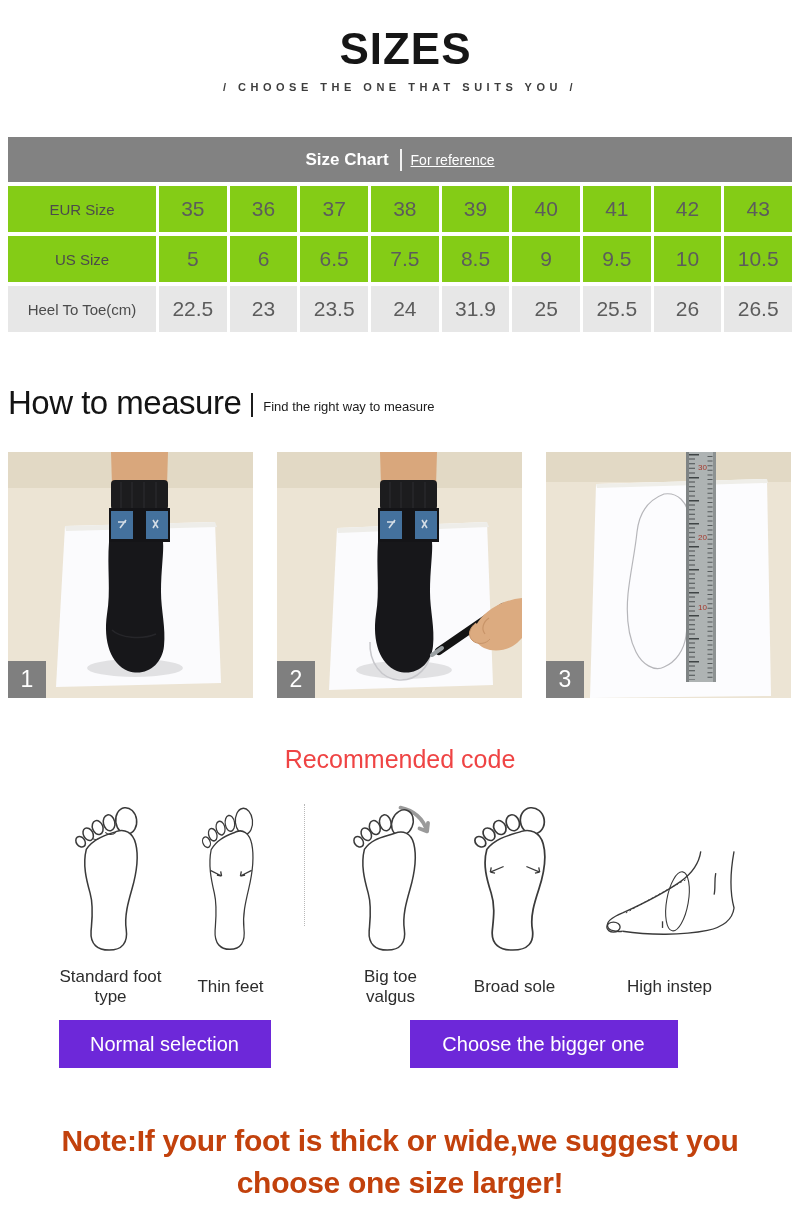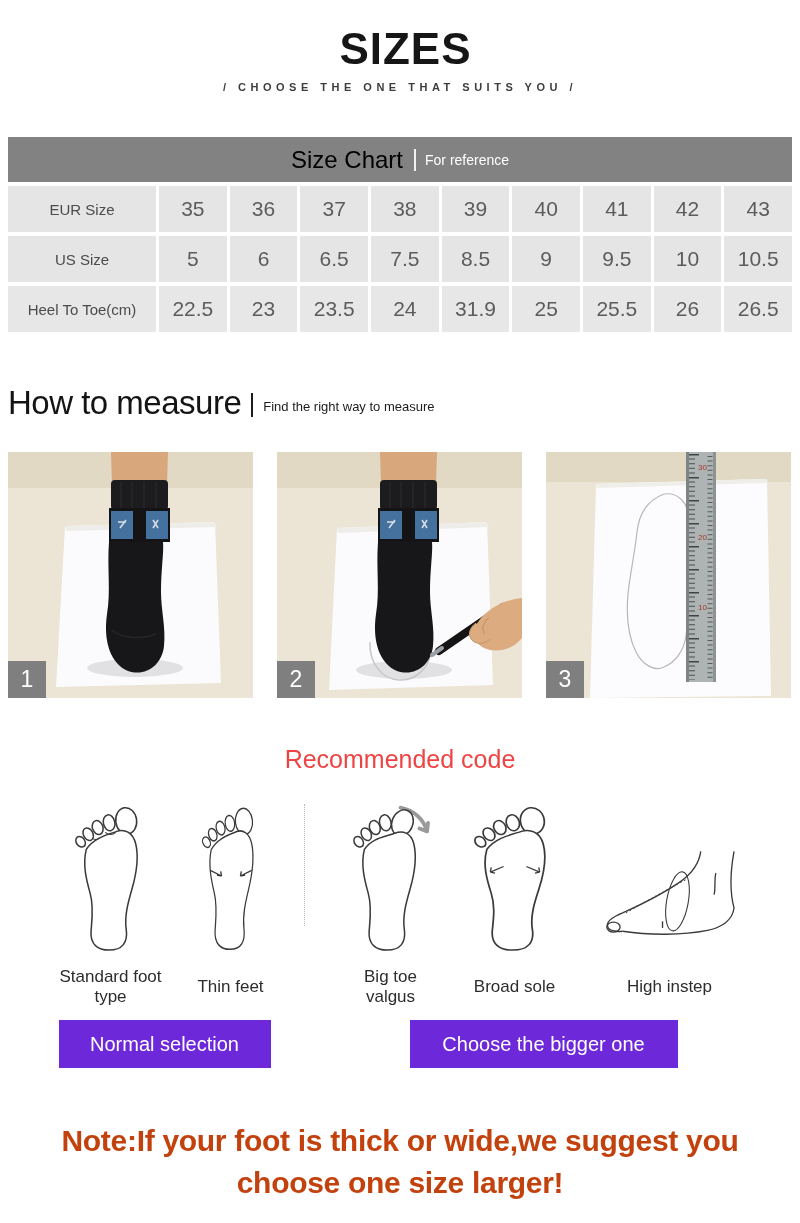--- a/index.html
+++ b/index.html
@@ -7,27 +7,27 @@
   .page{width:800px;height:1223px;margin:0 auto;background:#fff;overflow:hidden;position:relative;}
 
   
   .hdr{text-align:center;padding-top:26px;}
   .hdr-title{font-size:44px;font-weight:bold;letter-spacing:1px;color:#161616;line-height:1.05;padding-left:11px;}
   .hdr-sub{margin-top:9px;font-size:11px;letter-spacing:4.5px;color:#3d3d3d;font-weight:bold;}
 
   
   .chart{margin:44px 8px 0 8px;}
   .chart-head{background:#828282;height:45px;display:flex;align-items:center;justify-content:center;}
-  .chart-title{color:#000000;font-size:24px;}
+  .chart-title{color:#ffffff;font-size:17px;font-weight:bold;}
   .chart-sep{width:2px;height:22px;background:#f2f2f2;margin:0 9px 0 11px;}
-  .chart-note{color:#fff;font-size:14px;}
+  .chart-note{color:#fff;font-size:14px;text-decoration:underline;}
   .trow{display:grid;grid-template-columns:148px repeat(9,1fr);column-gap:3px;margin-top:4px;height:46px;}
   .tcell{display:flex;align-items:center;justify-content:center;font-size:21px;color:#5c5c5c;}
   .tlabel{font-size:15px;color:#4b4b4b;}
-  .r-mid .tcell{background:#e5e5e5;}
+  .r-mid .tcell{background:#84cc16;}
   .r-light .tcell{background:#e7e7e7;}
 
   
   .htm{margin:52px 8px 0 8px;display:flex;align-items:center;}
   .htm-title{font-size:33px;color:#141414;font-weight:400;letter-spacing:-0.5px;}
   .htm-sep{width:2px;height:24px;background:#1c1c1c;margin:4px 10px 0 10px;}
   .htm-sub{font-size:13px;color:#1c1c1c;margin-top:6px;}
 
   .photos{display:flex;gap:24px;margin:30px 8px 0 8px;}
   .photo{position:relative;width:245px;height:246px;}

